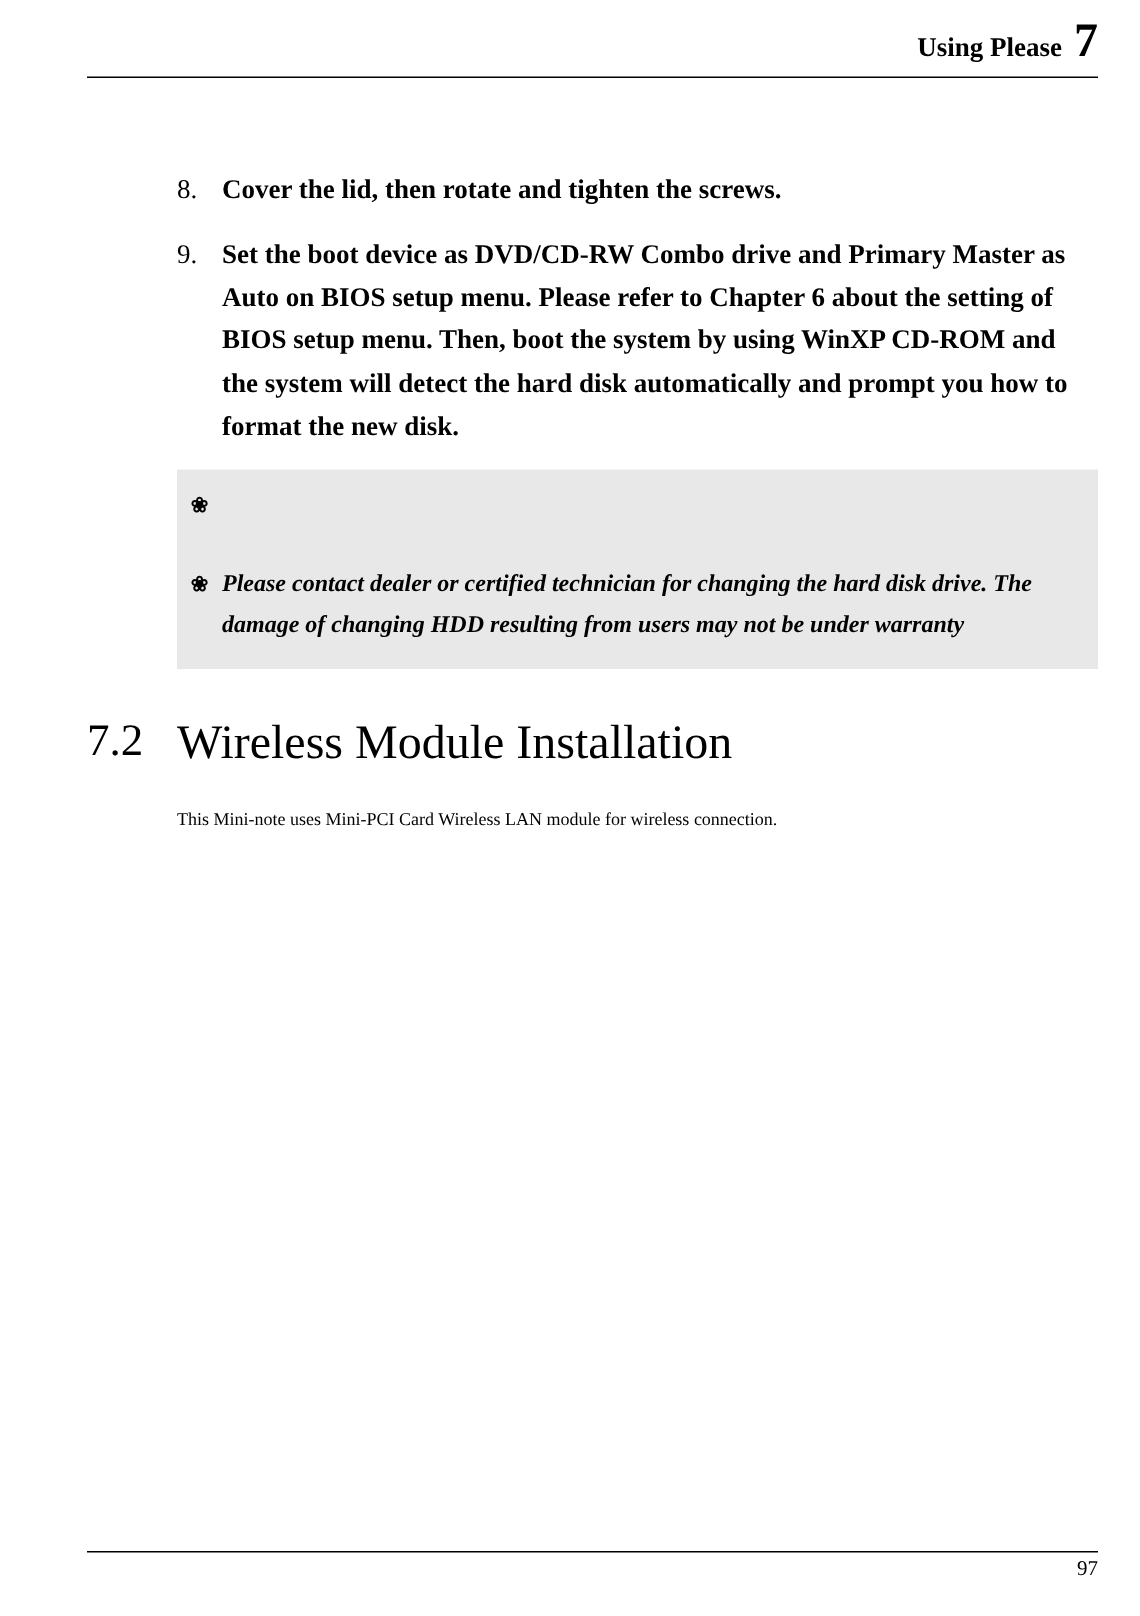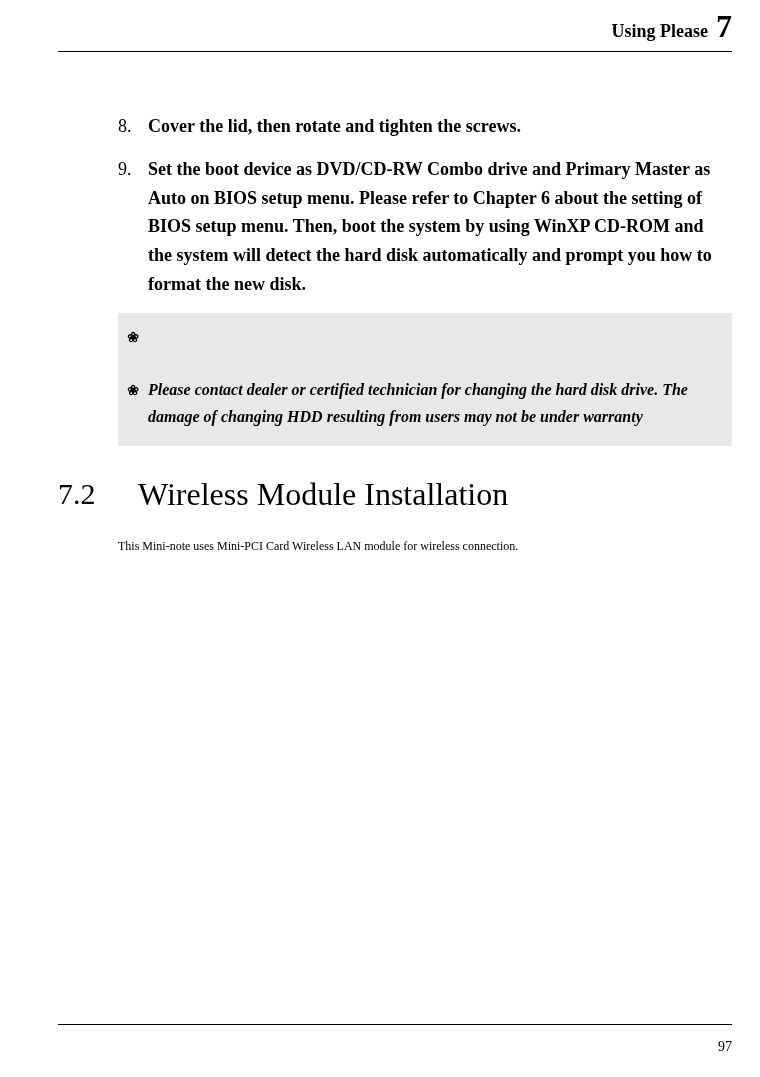--- a/index.html
+++ b/index.html
@@ -89,36 +89,35 @@
     .section-num {
       width: 60px;
       font-size: 30px;
       font-family: "Times New Roman", serif;
       flex-shrink: 0;
     }
     .section-title {
       font-size: 32px;
       font-family: "Times New Roman", serif;
       flex: 1;
-      margin-left: 20px;
     }
     .section-body {
       margin-top: 24px;
       font-size: 12px;
       line-height: 1.6;
     }
     .footer {
       position: absolute;
       bottom: 22px;
       right: 28px;
       left: 58px;
       border-top: 1px solid #000;
       text-align: right;
       font-size: 14px;
-      padding-top: 14px;
+      padding-top: 4px;
     }
   </style>
 </head>
 <body>
 
 <div class="page">
   <div class="header">
     <span class="header-title">Using Please</span>
     <span class="header-chapter">7</span>
   </div>

